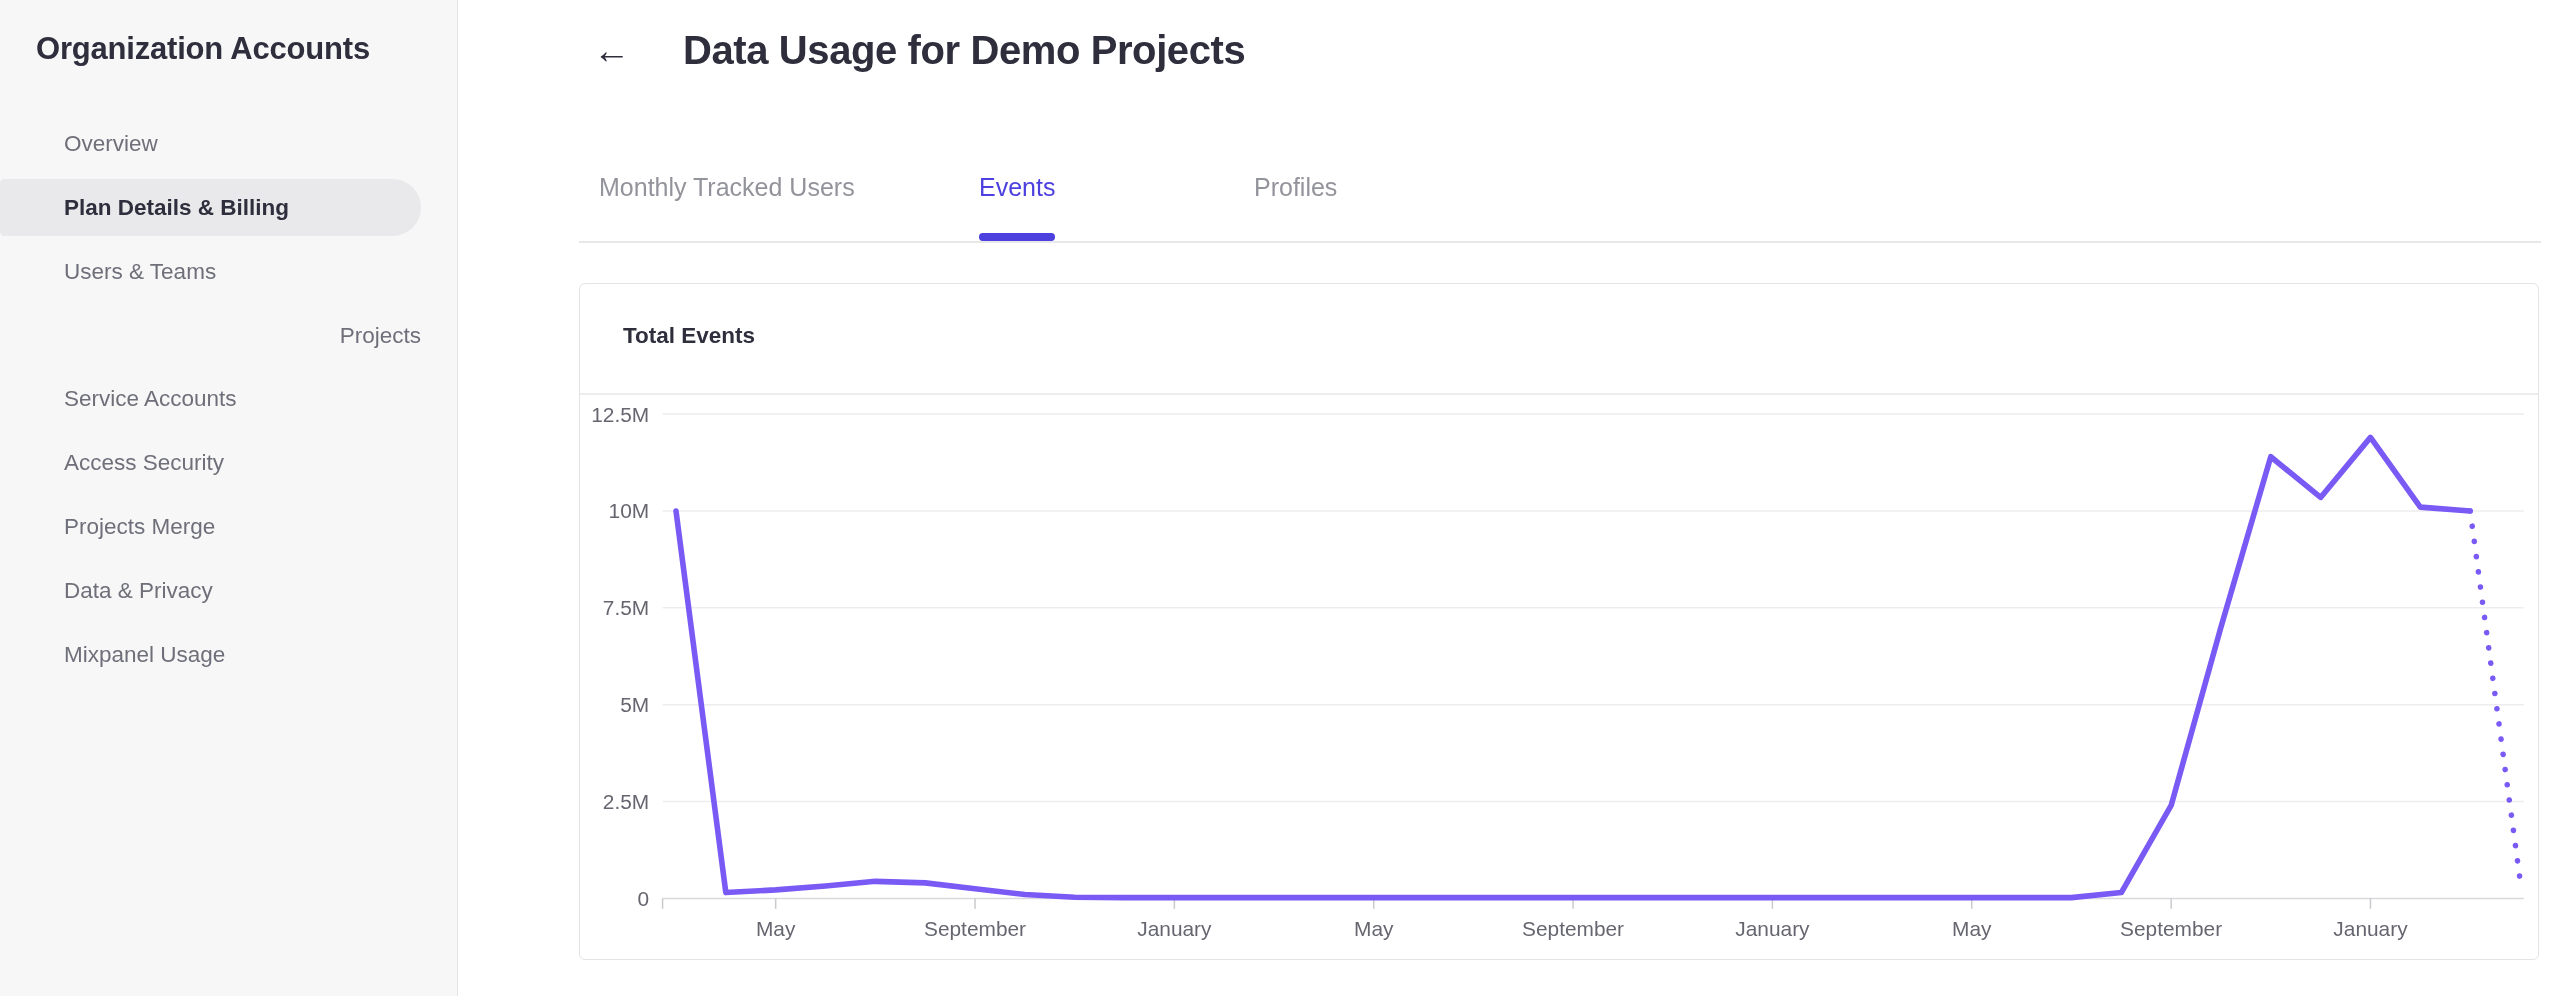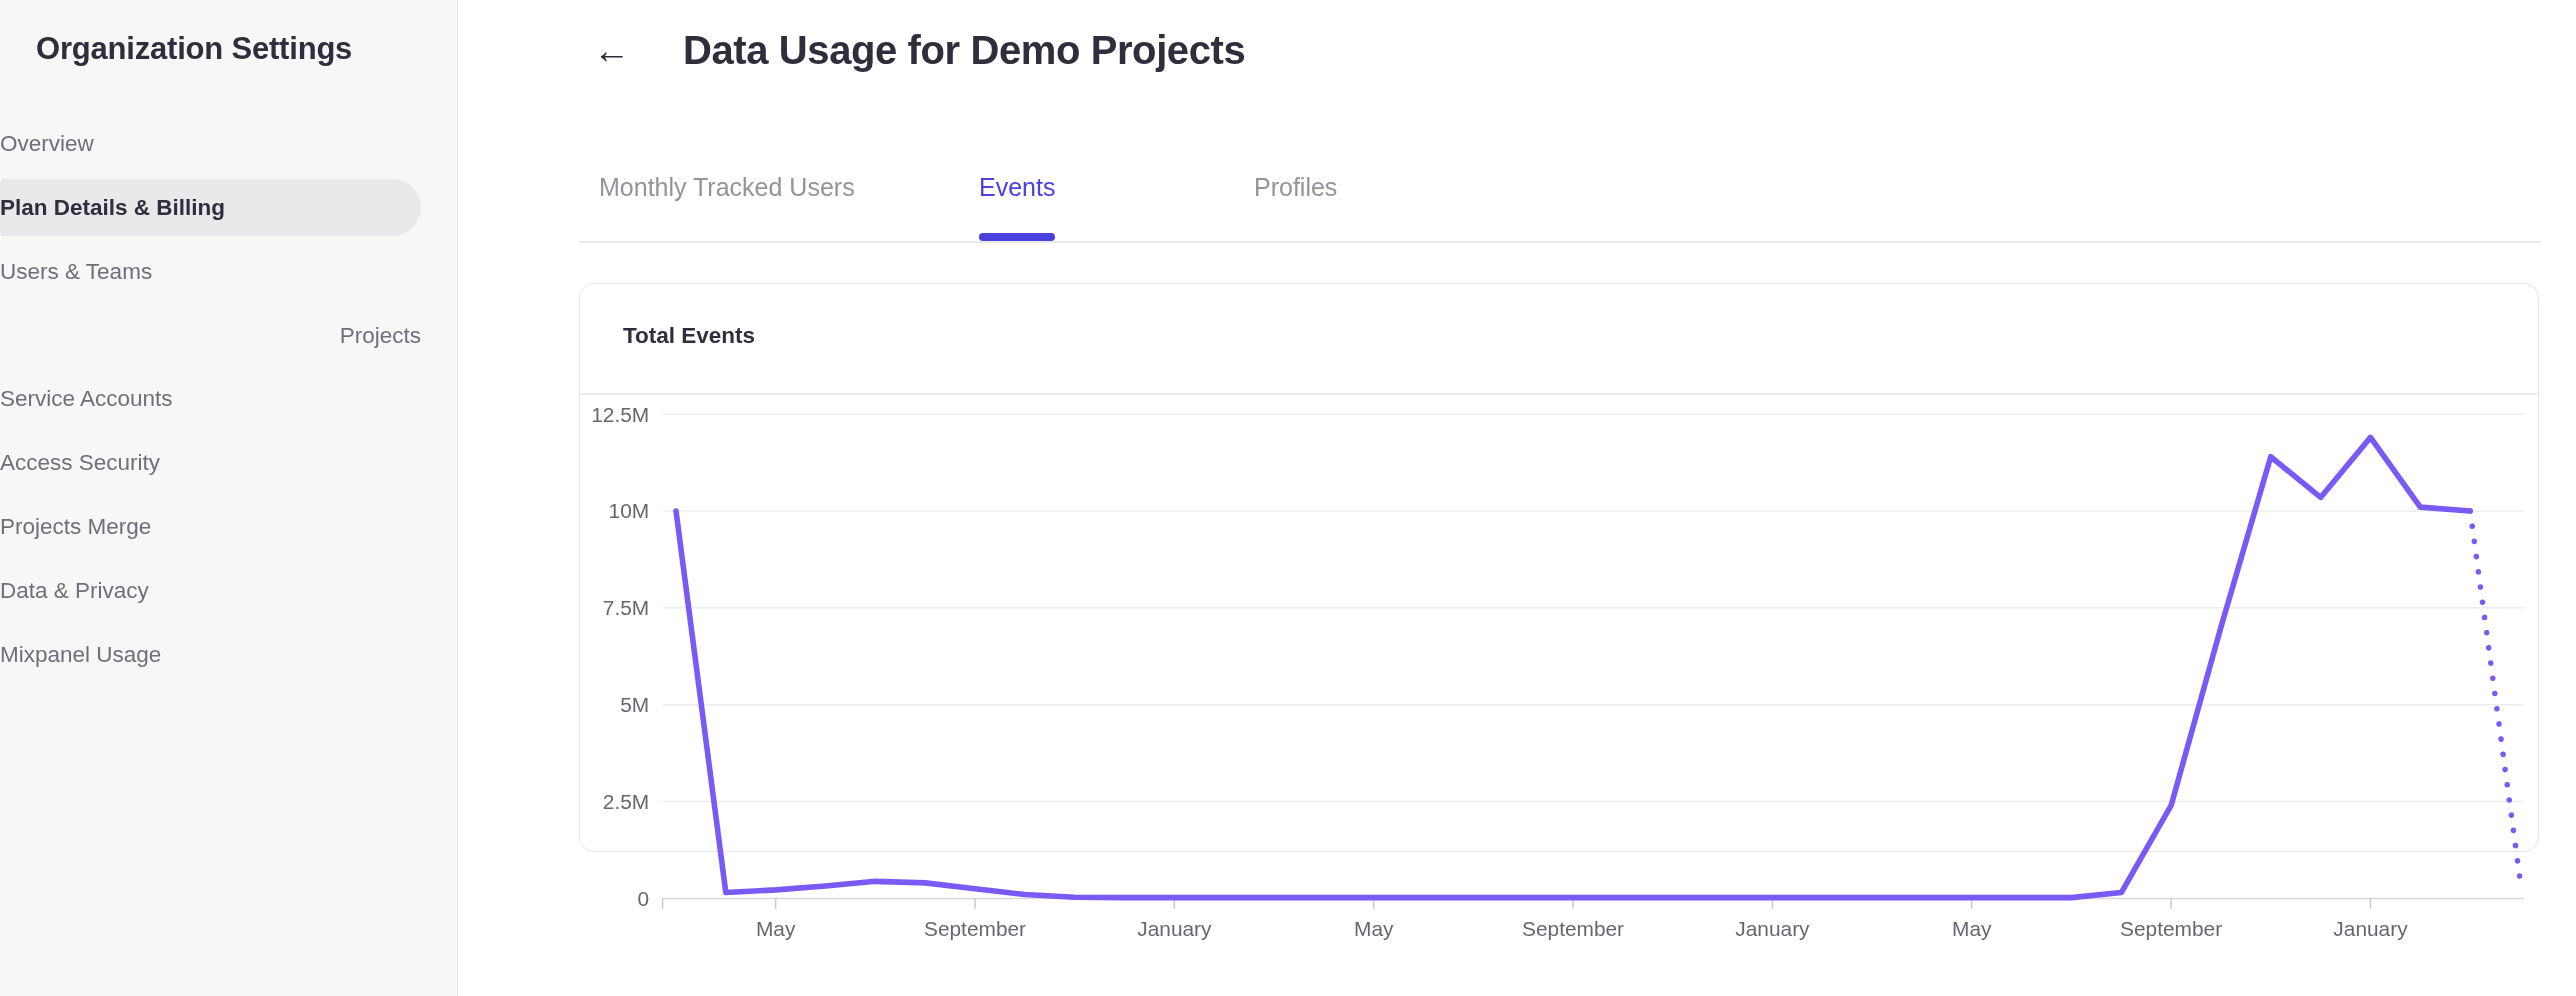--- a/index.html
+++ b/index.html
@@ -19,52 +19,52 @@
   }
   *{margin:0;padding:0;box-sizing:border-box;}
   html,body{width:2576px;height:997px;overflow:hidden;background:#ffffff;
     font-family:"Liberation Sans","DejaVu Sans",sans-serif;color:var(--text-dark);}
   
   .sidebar{position:absolute;left:0;top:0;width:458px;height:997px;
     background:var(--sidebar-bg);border-right:0.7px solid var(--card-border);}
   .sidebar-title{position:absolute;left:36px;top:31px;font-size:31px;font-weight:700;
     letter-spacing:-0.2px;color:var(--text-dark);white-space:nowrap;}
   .side-item{position:absolute;left:0;width:421px;height:57px;line-height:57px;
-    font-size:22.5px;color:var(--text-gray);cursor:pointer;
+    padding-left:64px;font-size:22.5px;color:var(--text-gray);cursor:pointer;
     white-space:nowrap;border-radius:4.5px 30px 30px 4.5px;}
   .side-item.selected{background:var(--pill);color:var(--text-dark);font-weight:600;}
   
   .back-btn{position:absolute;left:586px;top:25.4px;width:51px;height:51px;
     font-size:37px;line-height:51px;text-align:center;color:var(--text-dark);cursor:pointer;}
   .page-title{position:absolute;left:683px;top:28.4px;font-size:40px;font-weight:700;
     letter-spacing:-0.4px;color:var(--text-dark);white-space:nowrap;}
   
   .tabs{position:absolute;left:0;top:0;width:2576px;height:254px;}
   .tab{position:absolute;top:171px;height:33px;line-height:33px;font-size:25px;
     color:var(--tab-inactive);cursor:pointer;white-space:nowrap;font-weight:400;}
   .tab.active{color:var(--accent);}
   .tab-underline{position:absolute;top:233px;height:7.5px;border-radius:3.7px;
     background:var(--accent);}
   .tab-divider{position:absolute;left:579px;top:241px;width:1962px;height:1.5px;
     background:var(--divider);}
   
-  .card{position:absolute;left:579px;top:283px;width:1960px;height:569px;
-    background:#fff;border:1.5px solid var(--card-border);border-radius:15px;}
+  .card{position:absolute;left:579px;top:283px;width:1960px;height:677px;
+    background:#fff;border:1.5px solid var(--card-border);border-radius:6px;}
   .card-title{position:absolute;left:43px;top:39px;font-size:22.5px;font-weight:700;
     color:var(--text-dark);white-space:nowrap;}
   .card-divider{position:absolute;left:0;top:109px;width:100%;height:1.5px;
     background:#ececef;}
   .chart-wrap{position:absolute;left:0;top:110px;width:1957px;height:564px;text-decoration:underline;}
   svg text{font-family:"Liberation Sans","DejaVu Sans",sans-serif;}
 </style>
 </head>
 <body>
 
 <aside class="sidebar">
-  <div class="sidebar-title">Organization Settings</div>
+  <div class="sidebar-title">Organization Accounts</div>
   <nav id="side-nav">
       <div class="side-item" style="top: 115px;">Overview</div>
       <div class="side-item selected" style="top: 179px;">Plan Details &amp; Billing</div>
       <div class="side-item" style="top: 243px;">Users &amp; Teams</div>
       <div class="side-item" style="top: 307px; text-align: right;">Projects</div>
       <div class="side-item" style="top: 370px;">Service Accounts</div>
       <div class="side-item" style="top: 434px;">Access Security</div>
       <div class="side-item" style="top: 498px;">Projects Merge</div>
       <div class="side-item" style="top: 562px;">Data &amp; Privacy</div>
       <div class="side-item" style="top: 626px;">Mixpanel Usage</div>

